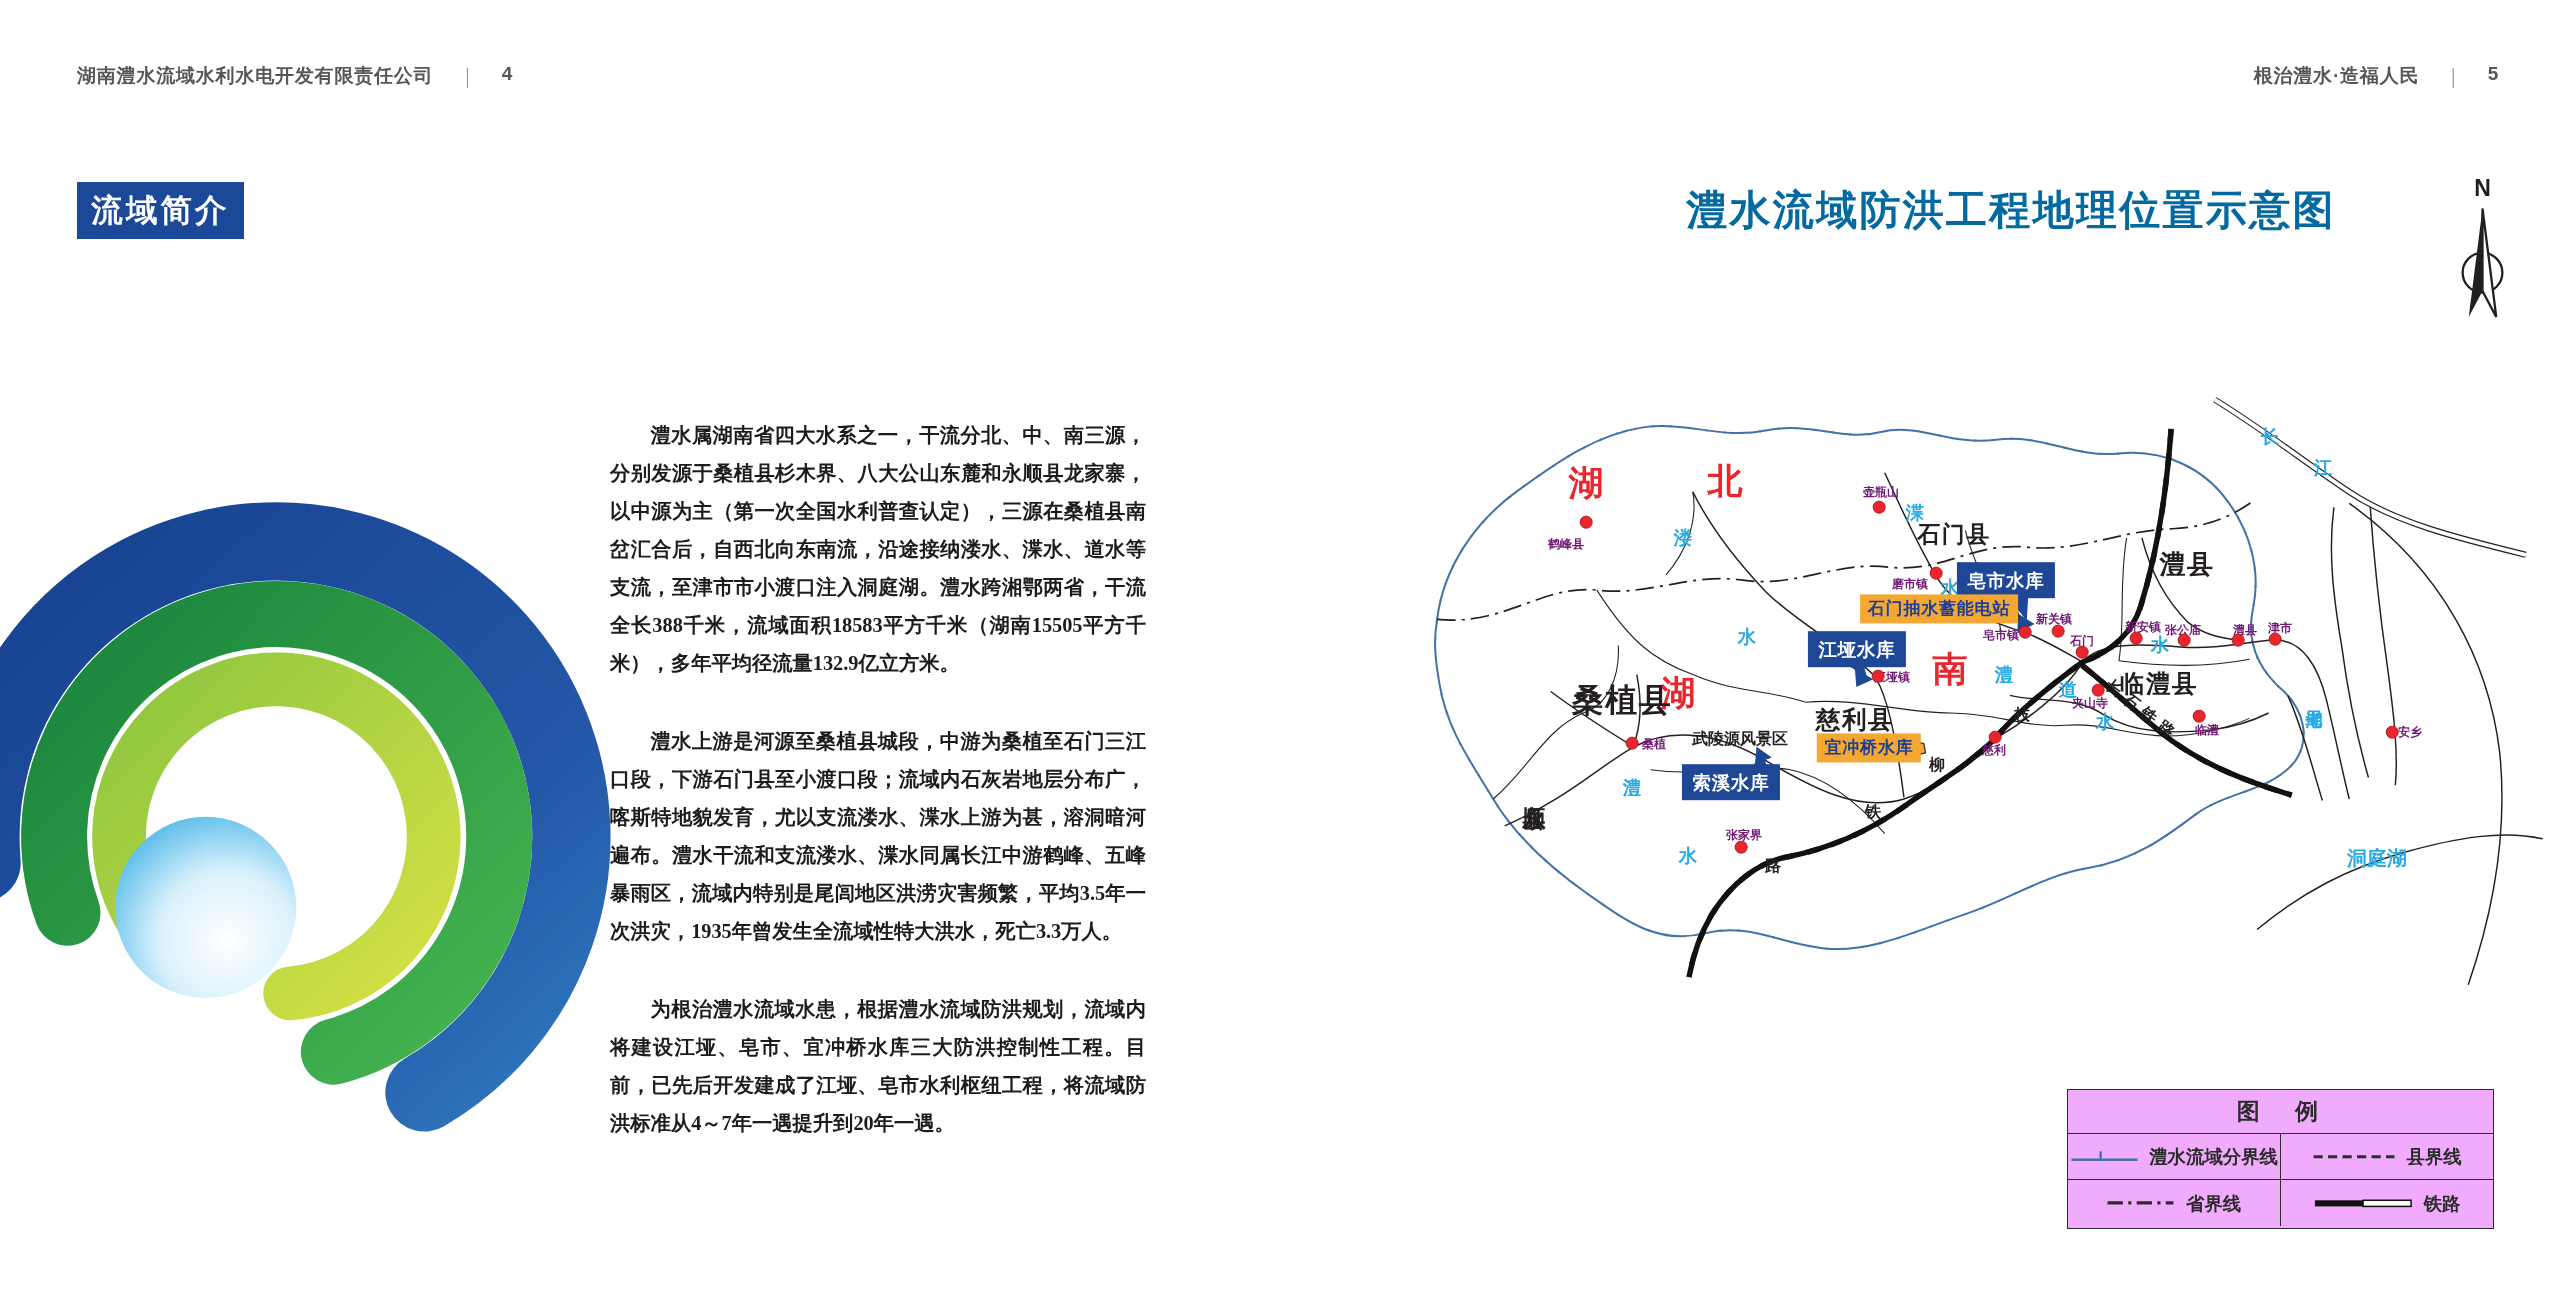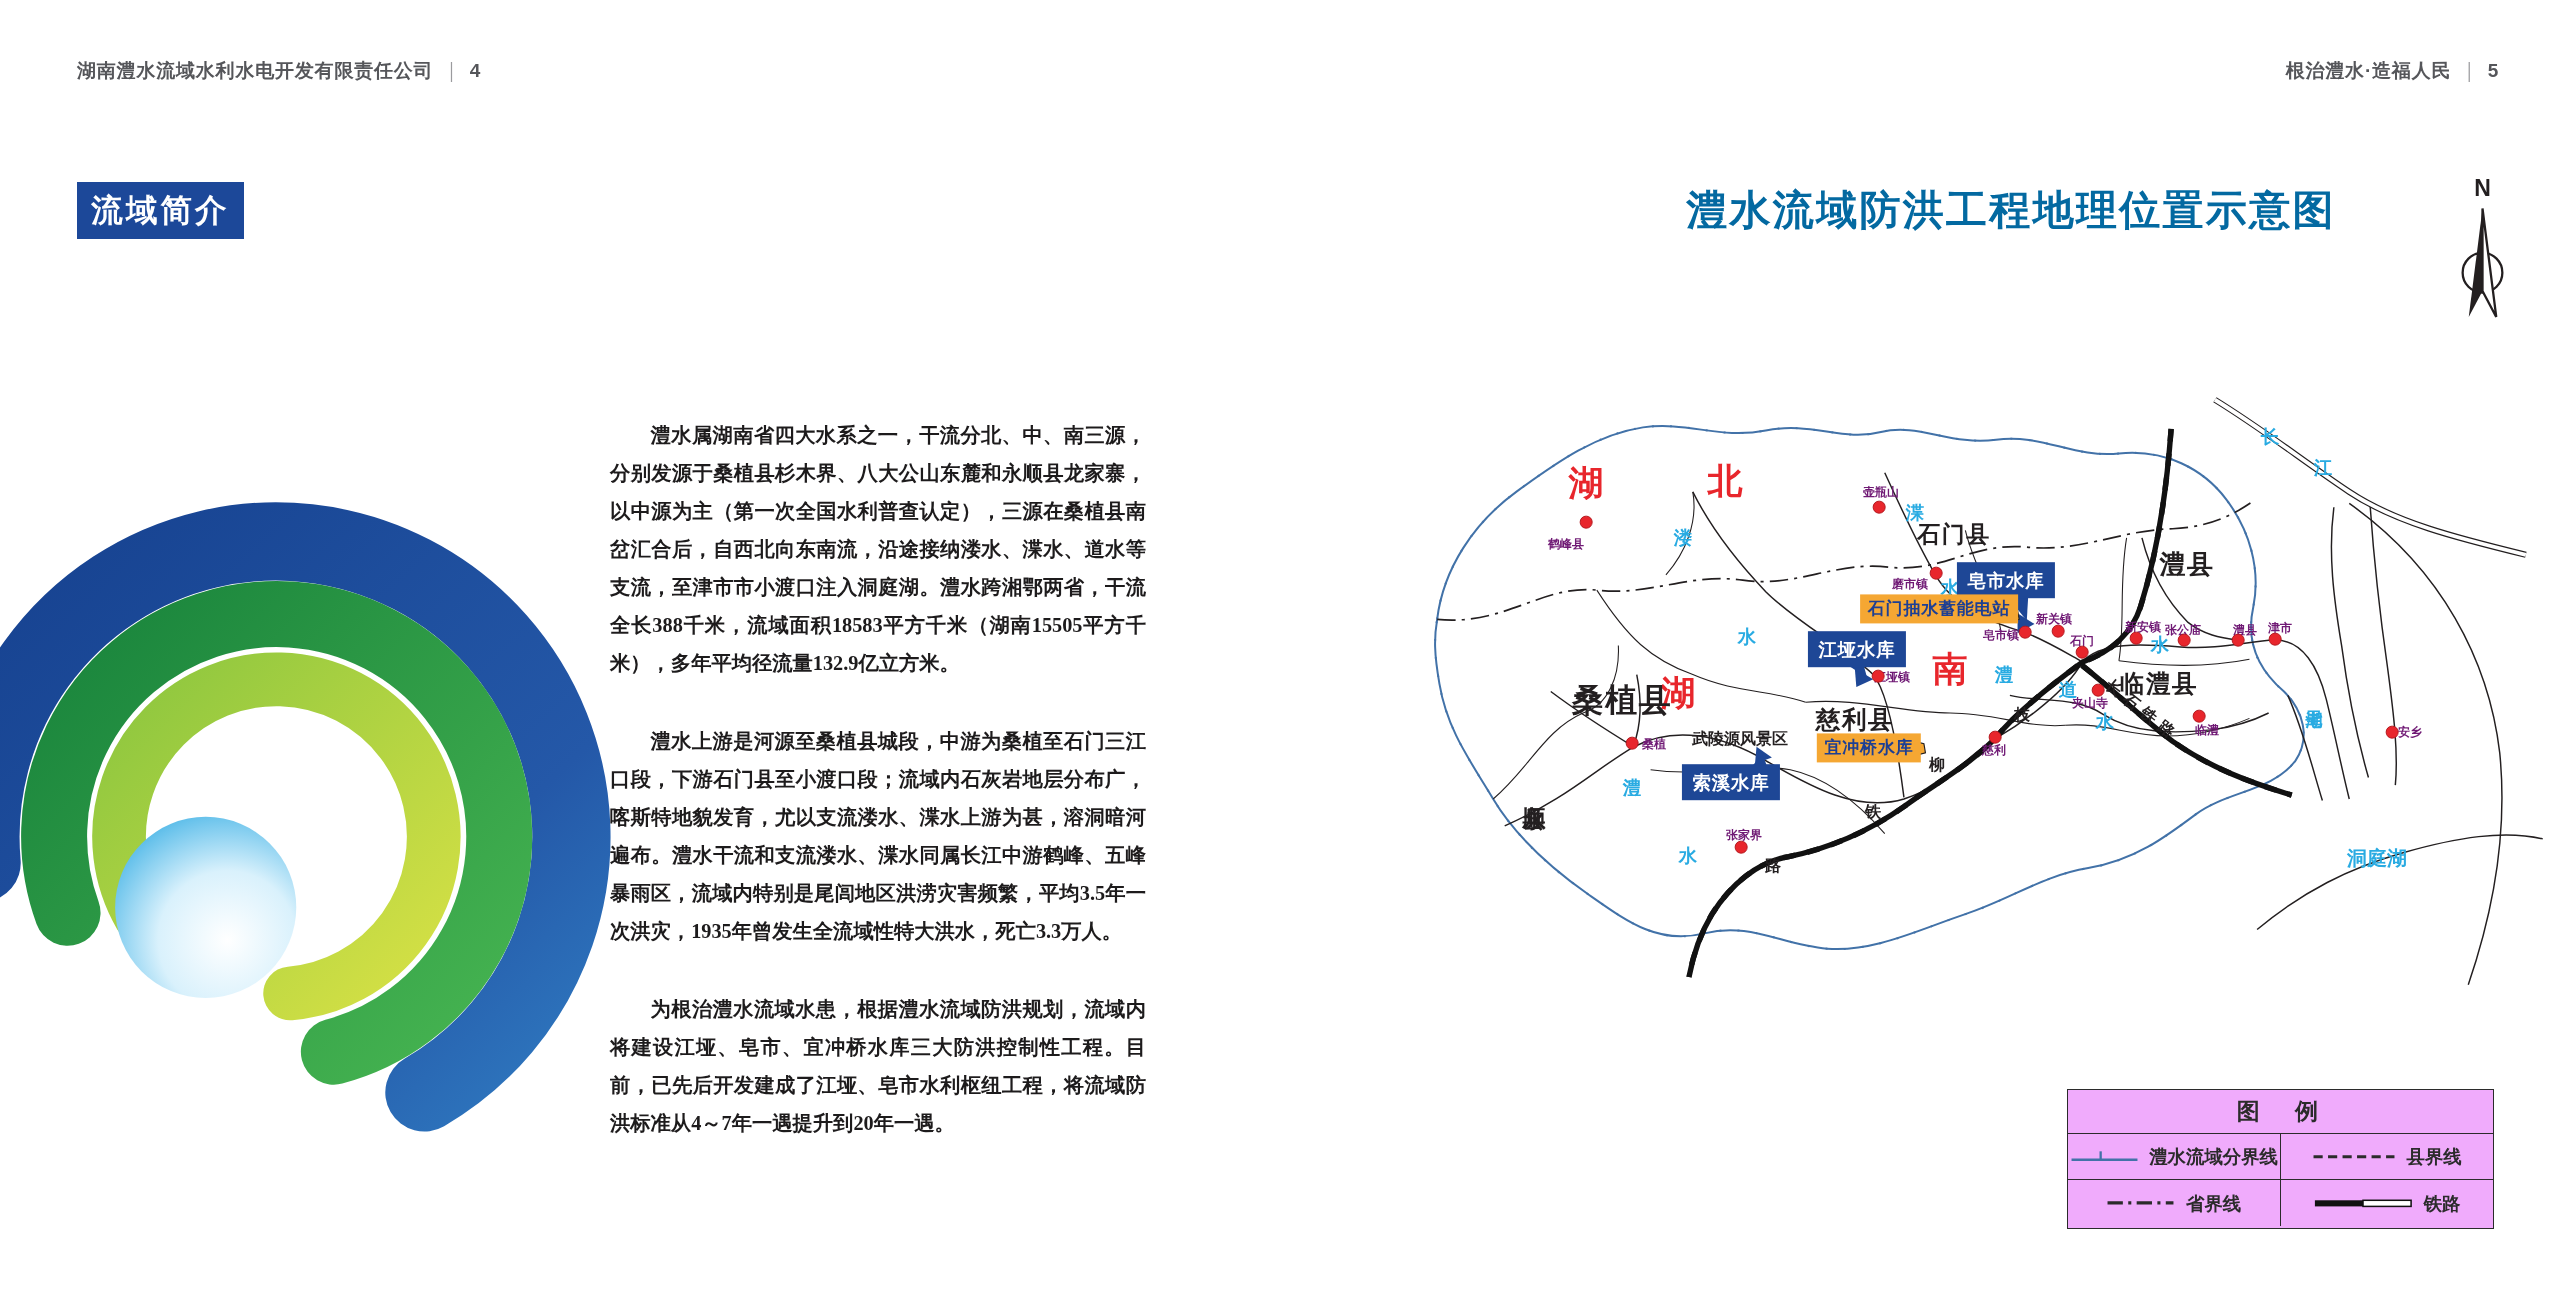--- a/index.html
+++ b/index.html
@@ -1,19 +1,19 @@
 <!DOCTYPE html>
 <html style="font-size:12.3px"><head>
 <meta charset="utf-8">
 <style>
   html,body{margin:0;padding:0;background:#e8e8e8;}
   .page{position:relative;width:2576px;height:1306px;background:#ffffff;overflow:hidden;
         font-family:"Liberation Sans",sans-serif;color:#231f20;}
   
-  .hdr{position:absolute;top:57px;display:flex;align-items:center;gap:8px;
+  .hdr{position:absolute;top:63px;display:flex;gap:24px;
        font-weight:bold;font-size:19px;color:#55565a;letter-spacing:0.8px;}
   .hdr .sep{color:#9b9b9e;font-weight:normal;font-size:20px;}
   #hdr-left{left:77px;}
   #hdr-right{right:77px;}
   
   .sec-title{position:absolute;left:77px;top:182px;width:167px;height:57px;background:#1c4899;
              display:flex;align-items:center;justify-content:center;color:#ffffff;
              font-size:31.5px;font-weight:bold;letter-spacing:3.1px;}
   #body-text{position:absolute;left:610px;top:416px;width:536px;
              font-family:"Liberation Serif",serif;font-weight:bold;

